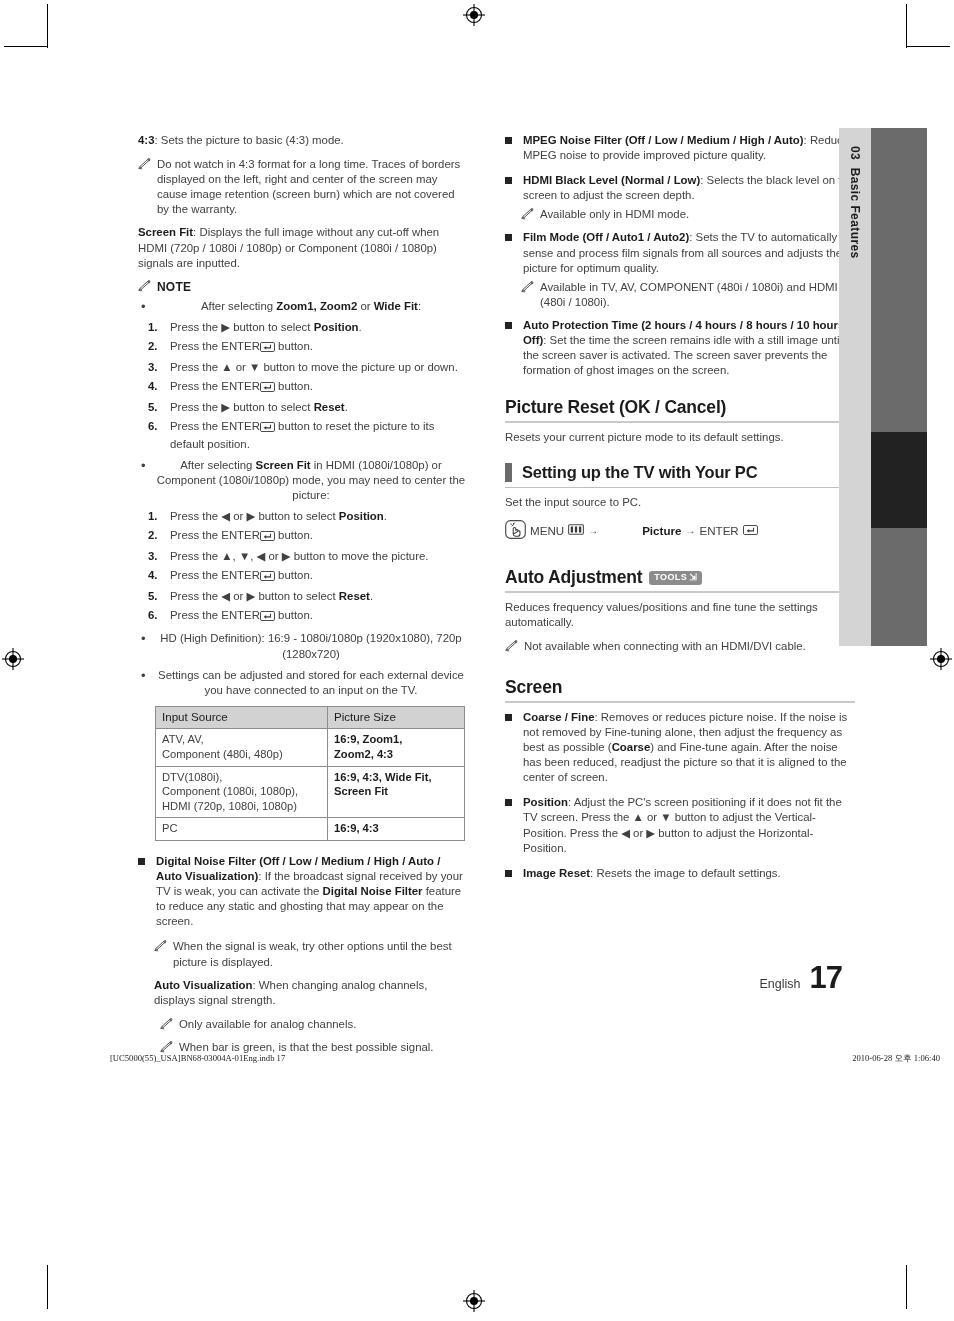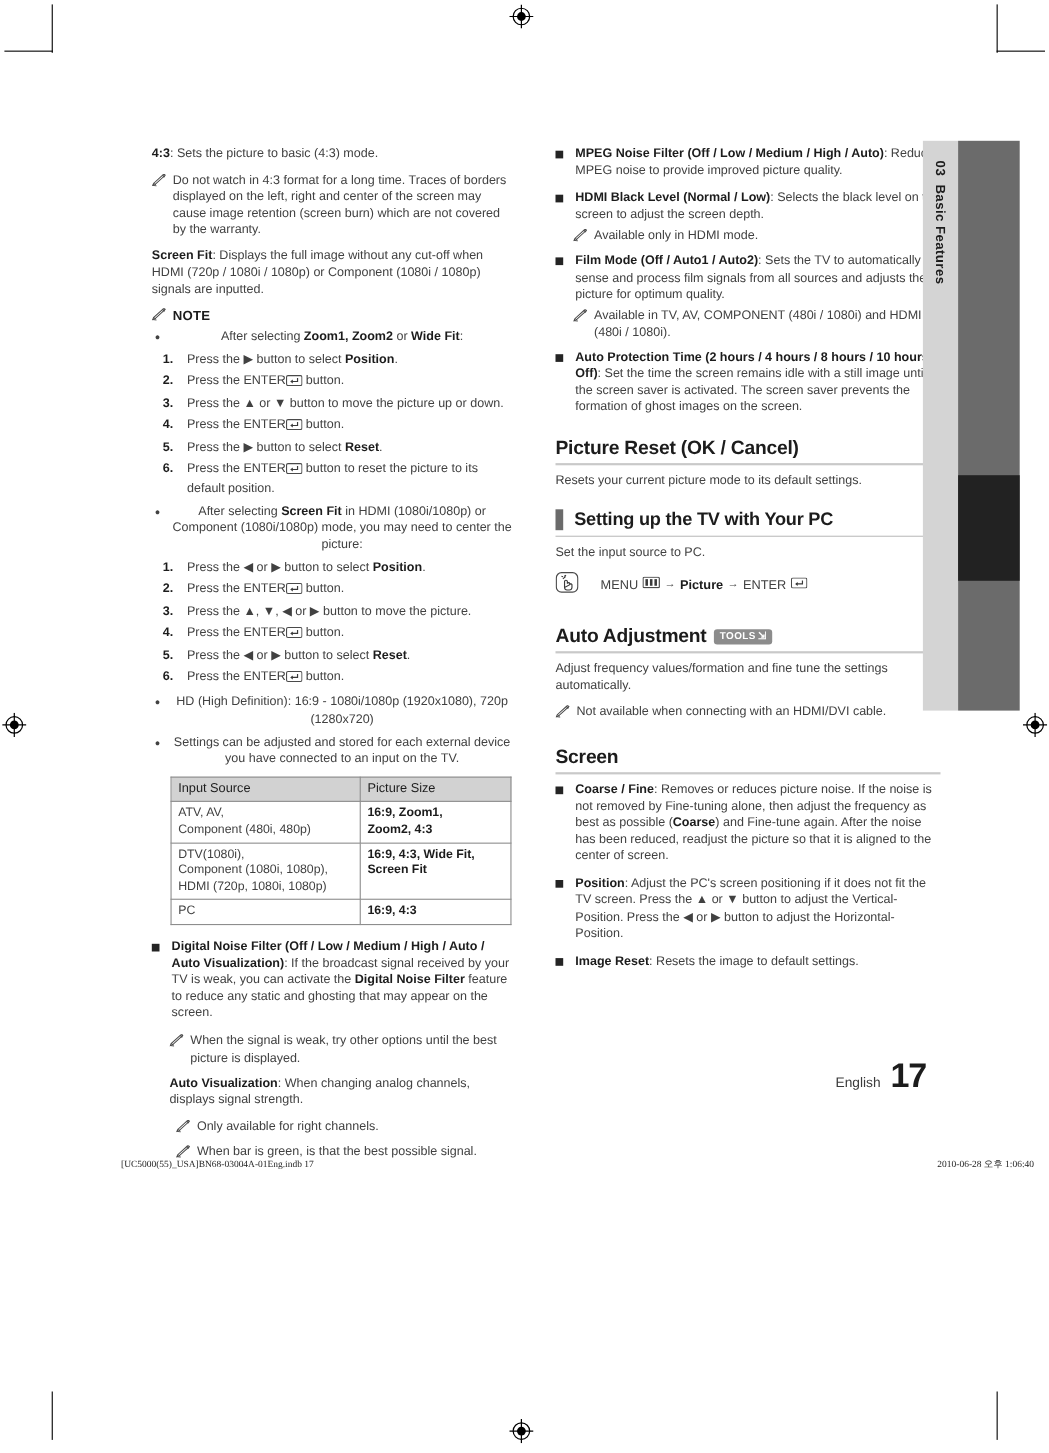--- a/index.html
+++ b/index.html
@@ -148,25 +148,25 @@
     padding:1px 5px 2px 5px;
     font-size:9px;
     line-height:11px;
     font-weight:bold;
     letter-spacing:0.4px;
     white-space:nowrap;
   }
   .tools-badge .tarrow { display:inline-block; margin-left:2px; font-size:9px; }
 
   
-  .menupath { display:flex; align-items:center; margin-top:5px; gap:20px;
+  .menupath { display:flex; align-items:center; margin-top:5px; gap:4px;
               font-size:11.6px; color:#414141; }
   .menupath .handicon { flex:0 0 auto; }
   .menupath .mp { display:flex; align-items:center; gap:4px; }
-  .menupath b { color:#1c1c1c; }
+  .menupath b { color:#1c1c1c;margin-left:40px; }
   .gridicon, .entericon { display:inline-block; vertical-align:-2px; }
 
   
   .sidetab { position:absolute; right:27px; top:128px; width:88px; height:518px; }
   .sidetab .lightstrip {
     position:absolute; left:0; top:0; width:32px; height:518px;
     background:#d4d4d4;
   }
   .sidetab .darkstrip {
     position:absolute; left:32px; top:0; width:56px; height:518px;
@@ -442,21 +442,21 @@
     <div class="note indent2" style="margin-top:7px;">
       <span class="pencil">
         <svg width="15" height="12" viewBox="0 0 18 14">
           <path d="M1 12.4 L3.4 11.6 L14.6 1.4 A1.6 1.6 0 0 0 12.4 0.8 L1.9 10.3 Z" fill="none" stroke="#4a4a4a" stroke-width="1.1"></path>
           <path d="M2.1 10.2 L4.6 11.8" stroke="#4a4a4a" stroke-width="1"></path>
           <path d="M11.9 1.5 L14.1 3.2" stroke="#4a4a4a" stroke-width="1"></path>
           <path d="M1 12.4 L5.1 12.9" stroke="#4a4a4a" stroke-width="1"></path>
           <path d="M11.4 2.2 L13.2 0.6 M12.1 3 L13.9 1.4 M12.8 3.8 L14.6 2.2" stroke="#4a4a4a" stroke-width="0.8"></path>
         </svg>
       </span>
-      <span class="ntext">Only available for right channels.</span>
+      <span class="ntext">Only available for analog channels.</span>
     </div>
 
     <div class="note indent2">
       <span class="pencil">
         <svg width="15" height="12" viewBox="0 0 18 14">
           <path d="M1 12.4 L3.4 11.6 L14.6 1.4 A1.6 1.6 0 0 0 12.4 0.8 L1.9 10.3 Z" fill="none" stroke="#4a4a4a" stroke-width="1.1"></path>
           <path d="M2.1 10.2 L4.6 11.8" stroke="#4a4a4a" stroke-width="1"></path>
           <path d="M11.9 1.5 L14.1 3.2" stroke="#4a4a4a" stroke-width="1"></path>
           <path d="M1 12.4 L5.1 12.9" stroke="#4a4a4a" stroke-width="1"></path>
           <path d="M11.4 2.2 L13.2 0.6 M12.1 3 L13.9 1.4 M12.8 3.8 L14.6 2.2" stroke="#4a4a4a" stroke-width="0.8"></path>
@@ -564,21 +564,21 @@
               <path d="M12.6 3.2 L12.6 7 L5.6 7" fill="none" stroke="#3a3a3a" stroke-width="1.3"></path>
               <path d="M7.4 4.8 L4.6 7 L7.4 9.2 Z" fill="#3a3a3a"></path>
             </svg>
         </span>
       </span>
     </div>
 
     <div class="sec-wrap" style="margin-top:25px;">
       <h2 class="sec"><span>Auto Adjustment</span><span class="tools-badge"><span>TOOLS</span><span class="tarrow">⇲</span></span></h2>
       <div class="rule"></div>
-      <p class="para">Adjust frequency values/formation and fine tune the settings automatically.</p>
+      <p class="para">Reduces frequency values/positions and fine tune the settings automatically.</p>
       <div class="note" style="margin-top:7px;">
         <span class="pencil">
           <svg width="15" height="12" viewBox="0 0 18 14">
             <path d="M1 12.4 L3.4 11.6 L14.6 1.4 A1.6 1.6 0 0 0 12.4 0.8 L1.9 10.3 Z" fill="none" stroke="#4a4a4a" stroke-width="1.1"></path>
             <path d="M2.1 10.2 L4.6 11.8" stroke="#4a4a4a" stroke-width="1"></path>
             <path d="M11.9 1.5 L14.1 3.2" stroke="#4a4a4a" stroke-width="1"></path>
             <path d="M1 12.4 L5.1 12.9" stroke="#4a4a4a" stroke-width="1"></path>
             <path d="M11.4 2.2 L13.2 0.6 M12.1 3 L13.9 1.4 M12.8 3.8 L14.6 2.2" stroke="#4a4a4a" stroke-width="0.8"></path>
           </svg>
         </span>

